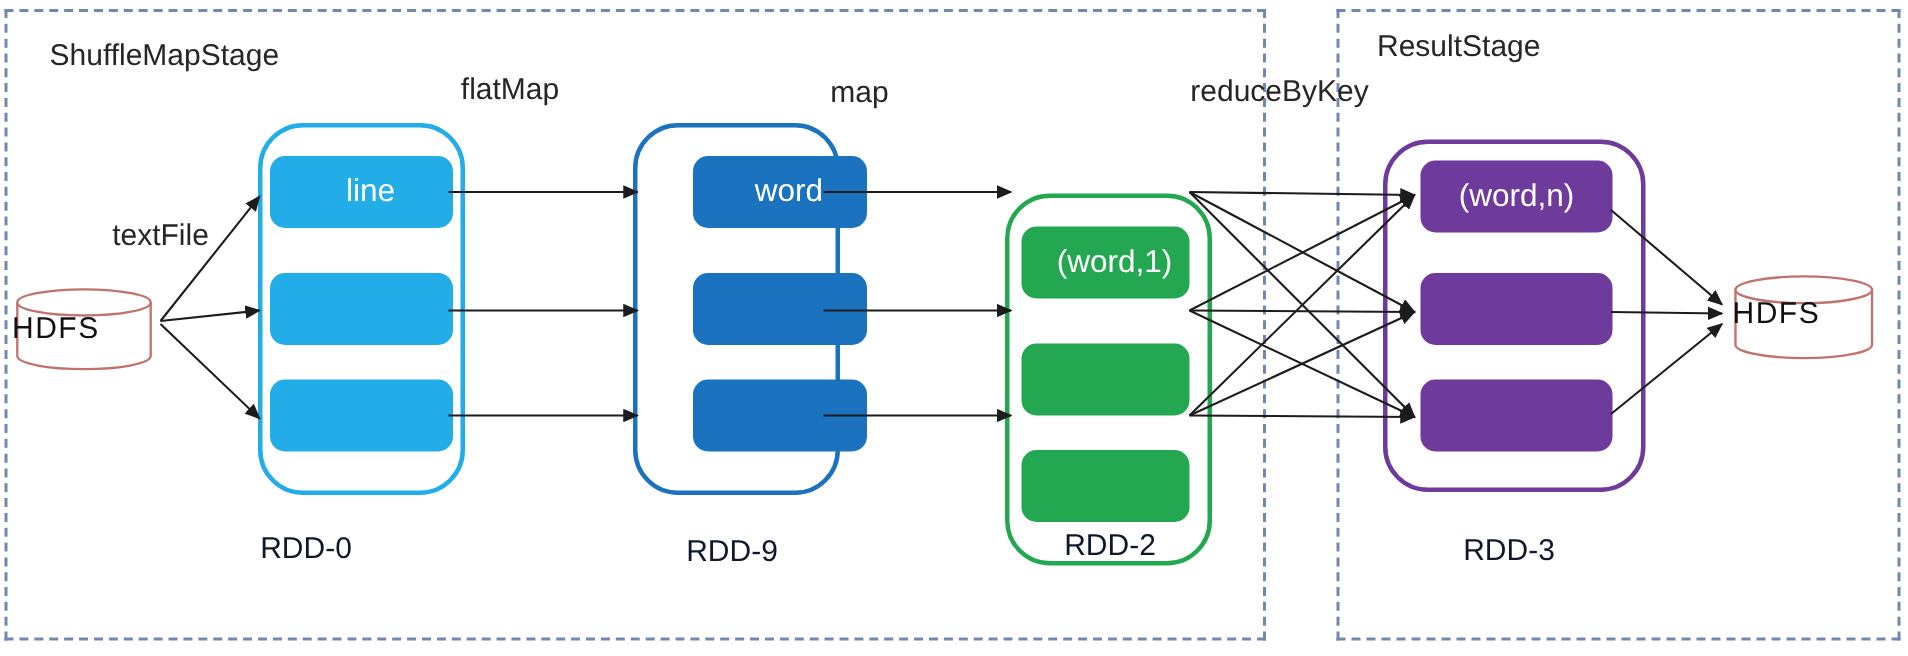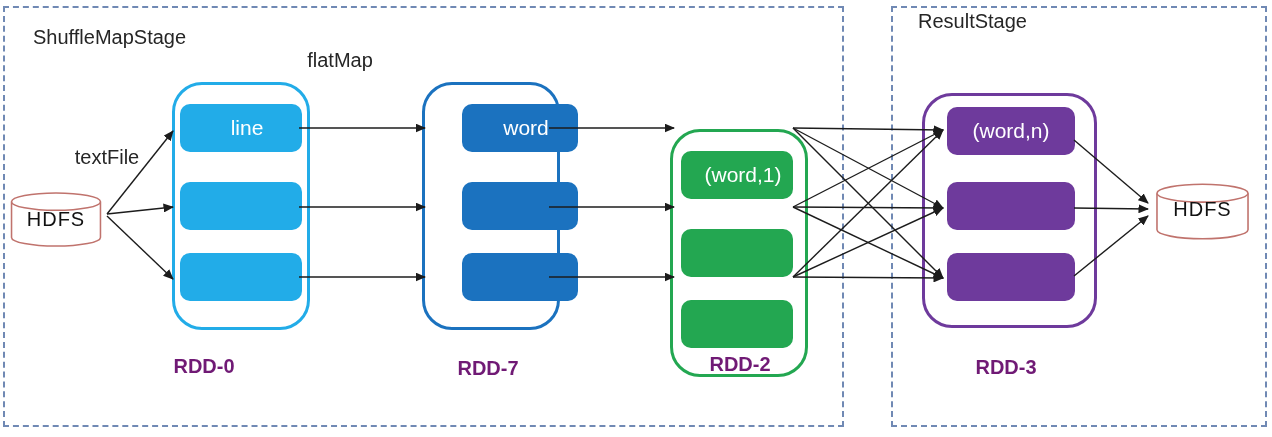--- a/index.html
+++ b/index.html
@@ -20,41 +20,40 @@
   }
   .stage-1 { left: 3px; top: 6px; width: 841px; height: 421px; }
   .stage-2 { left: 891px; top: 6px; width: 376px; height: 421px; }
   .stage-label {
     position: absolute;
     font-size: 20px;
     color: #262626;
     white-space: nowrap;
   }
   .stage-label.s1 { left: 33px; top: 26px; }
-  .stage-label.s2 { left: 918px; top: 10px; }
+  .stage-label.s2 { left: 918px; top: 20px; }
   .op-label {
     position: absolute;
     font-size: 20px;
     color: #262626;
     text-align: center;
     white-space: nowrap;
   }
   .op-textfile   { left: 47px;   top: 146px; width: 120px; }
   .op-flatmap    { left: 280px;  top: 49px;  width: 120px; }
   .op-map        { left: 513px;  top: 51px;  width: 120px; }
   .op-reduce     { left: 768px;  top: 50px;  width: 170px; }
   .op-save       { left: 1103px; top: 124px; width: 166px; }
   .rdd-name {
     position: absolute;
     font-size: 20px;
-    color: #701a75;
+    color: #0f172a;
     text-align: center;
     width: 130px;
     white-space: nowrap;
-    font-weight: bold;
   }
   .rn0 { left: 139px; top: 355px; }
   .rn1 { left: 423px; top: 357px; }
   .rn2 { left: 675px; top: 353px; }
   .rn3 { left: 941px; top: 356px; text-align: center; }
   .rdd-container {
     position: absolute;
     border: 3px solid var(--c, #888);
     border-radius: 30px;
     background: #ffffff;
@@ -86,21 +85,21 @@
   .rc3 .p2 { top: 86px; }
   .rc3 .p3 { top: 157px; }
   .cyl { position: absolute; }
   .cyl-left  { left: 8px;    top: 191px; width: 96px; height: 58px; }
   .cyl-right { left: 1155px; top: 181px; width: 95px; height: 62px; }
   .cyl svg { display: block; width: 100%; height: 100%; }
   .cyl .lbl {
     position: absolute;
     left: 0; right: 0;
     top: 17px;
-    text-align: center;
+    text-align: left;
     font-size: 20px;
     color: #111;
     letter-spacing: 1px;
   }
   .arrows {
     position: absolute;
     left: 0; top: 0;
     width: 1272px; height: 437px;
     pointer-events: none;
   }
@@ -114,20 +113,22 @@
 
 <div class="canvas">
 
   <div class="stage stage-1"></div>
   <div class="stage stage-2"></div>
   <div class="stage-label s1">ShuffleMapStage</div>
   <div class="stage-label s2">ResultStage</div>
 
   <div class="op-label op-flatmap">flatMap</div>
   <div class="op-label op-textfile">textFile</div>
+  <div class="op-label op-map">map</div>
+  <div class="op-label op-reduce">reduceByKey</div>
 
   <div class="cyl cyl-left">
     <svg viewBox="0 0 96 60">
       <path d="M2,11 L2,48 A46,9 0 0 0 94,48 L94,11" fill="#ffffff" stroke-width="1.6" stroke="#c0736d"></path>
       <ellipse cx="48" cy="11" rx="46" ry="9" fill="#ffffff" stroke-width="1.6" stroke="#c0736d"></ellipse>
     </svg>
     <div class="lbl">HDFS</div>
   </div>
 
   <div class="cyl cyl-right">
@@ -153,21 +154,21 @@
     <div class="part p2"></div>
     <div class="part p3"></div>
   </div>
   <div class="rdd-container rc3" style="--c: #6e3a9c;">
     <div class="part p1">(word,n)</div>
     <div class="part p2"></div>
     <div class="part p3"></div>
   </div>
 
   <div class="rdd-name rn0">RDD-0</div>
-  <div class="rdd-name rn1">RDD-7</div>
+  <div class="rdd-name rn1">RDD-9</div>
   <div class="rdd-name rn2">RDD-2</div>
   <div class="rdd-name rn3">RDD-3</div>
 
   <svg class="arrows" viewBox="0 0 1272 437">
     <defs>
       <marker id="ah" markerUnits="userSpaceOnUse" markerWidth="11" markerHeight="9" refX="9.5" refY="4.5" orient="auto">
         <path d="M0,0 L10.5,4.5 L0,9 z" fill="#1c1c1c"></path>
       </marker>
     </defs>
     <g>

